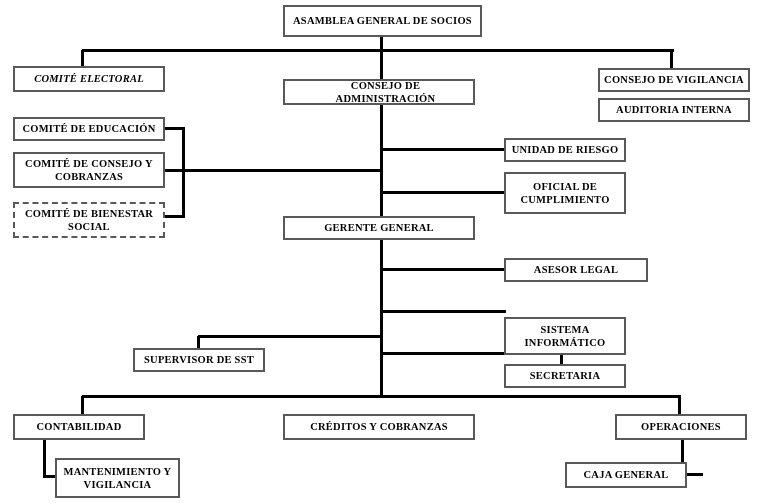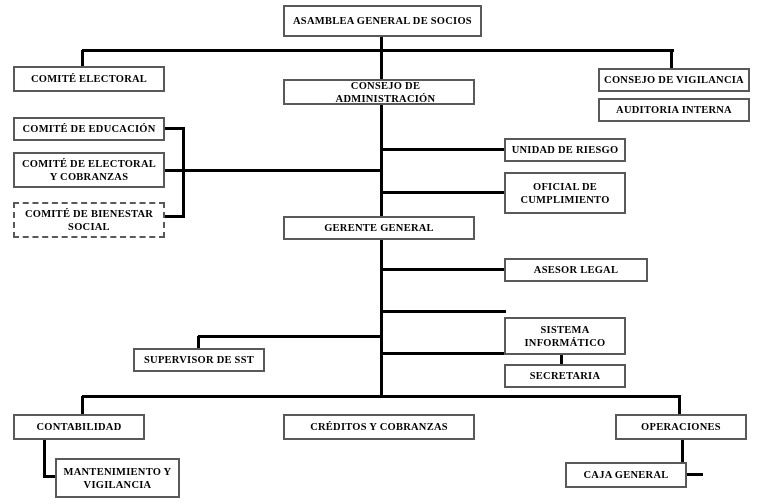--- a/index.html
+++ b/index.html
@@ -70,37 +70,37 @@
     <div class="conn" style="background: rgb(0, 0, 0); left: 82px; top: 394.5px; width: 599px; height: 3px;"></div>
     <div class="conn" style="background: rgb(0, 0, 0); left: 80.5px; top: 396px; width: 3px; height: 20px;"></div>
     <div class="conn" style="background: rgb(0, 0, 0); left: 677.5px; top: 396px; width: 3px; height: 20px;"></div>
     <div class="conn" style="background: rgb(0, 0, 0); left: 42.5px; top: 440px; width: 3px; height: 38px;"></div>
     <div class="conn" style="background: rgb(0, 0, 0); left: 44px; top: 474.5px; width: 14px; height: 3px;"></div>
     <div class="conn" style="background: rgb(0, 0, 0); left: 680.5px; top: 440px; width: 3px; height: 36px;"></div>
     <div class="conn" style="background: rgb(0, 0, 0); left: 685px; top: 472.5px; width: 18px; height: 3px;"></div>
     <div class="node" style="left: 283px; top: 5px; width: 199px; height: 32px; border-color: rgb(89, 89, 89); color: rgb(0, 0, 0);">
       <span class="label">ASAMBLEA GENERAL DE SOCIOS</span>
     </div>
-    <div class="node" style="left: 13px; top: 66px; width: 152px; height: 26px; border-color: rgb(89, 89, 89); color: rgb(0, 0, 0);">
+    <div class="node" style="left: 13px; top: 66px; width: 152px; height: 26px; border-color: rgb(89, 89, 89); color: rgb(0, 0, 0); font-style: italic;">
       <span class="label">COMITÉ ELECTORAL</span>
     </div>
     <div class="node" style="left: 283px; top: 79px; width: 192px; height: 26px; border-color: rgb(89, 89, 89); color: rgb(0, 0, 0); padding-left: 16px;">
       <span class="label">CONSEJO DE ADMINISTRACIÓN</span>
     </div>
     <div class="node" style="left: 598px; top: 98px; width: 152px; height: 24px; border-color: rgb(89, 89, 89); color: rgb(0, 0, 0);">
       <span class="label">AUDITORIA INTERNA</span>
     </div>
     <div class="node" style="left: 598px; top: 68px; width: 152px; height: 24px; border-color: rgb(89, 89, 89); color: rgb(0, 0, 0);">
       <span class="label">CONSEJO DE VIGILANCIA</span>
     </div>
     <div class="node" style="left: 13px; top: 117px; width: 152px; height: 24px; border-color: rgb(89, 89, 89); color: rgb(0, 0, 0);">
       <span class="label">COMITÉ DE EDUCACIÓN</span>
     </div>
     <div class="node" style="left: 13px; top: 152px; width: 152px; height: 36px; border-color: rgb(89, 89, 89); color: rgb(0, 0, 0);">
-      <span class="label">COMITÉ DE ELECTORAL Y COBRANZAS</span>
+      <span class="label">COMITÉ DE CONSEJO Y COBRANZAS</span>
     </div>
     <div class="node dashed" style="left: 13px; top: 202px; width: 152px; height: 36px; border-color: rgb(89, 89, 89); color: rgb(0, 0, 0);">
       <span class="label">COMITÉ DE BIENESTAR SOCIAL</span>
     </div>
     <div class="node" style="left: 504px; top: 138px; width: 122px; height: 24px; border-color: rgb(89, 89, 89); color: rgb(0, 0, 0);">
       <span class="label">UNIDAD DE RIESGO</span>
     </div>
     <div class="node" style="left: 504px; top: 172px; width: 122px; height: 42px; border-color: rgb(89, 89, 89); color: rgb(0, 0, 0);">
       <span class="label">OFICIAL DE CUMPLIMIENTO</span>
     </div>

